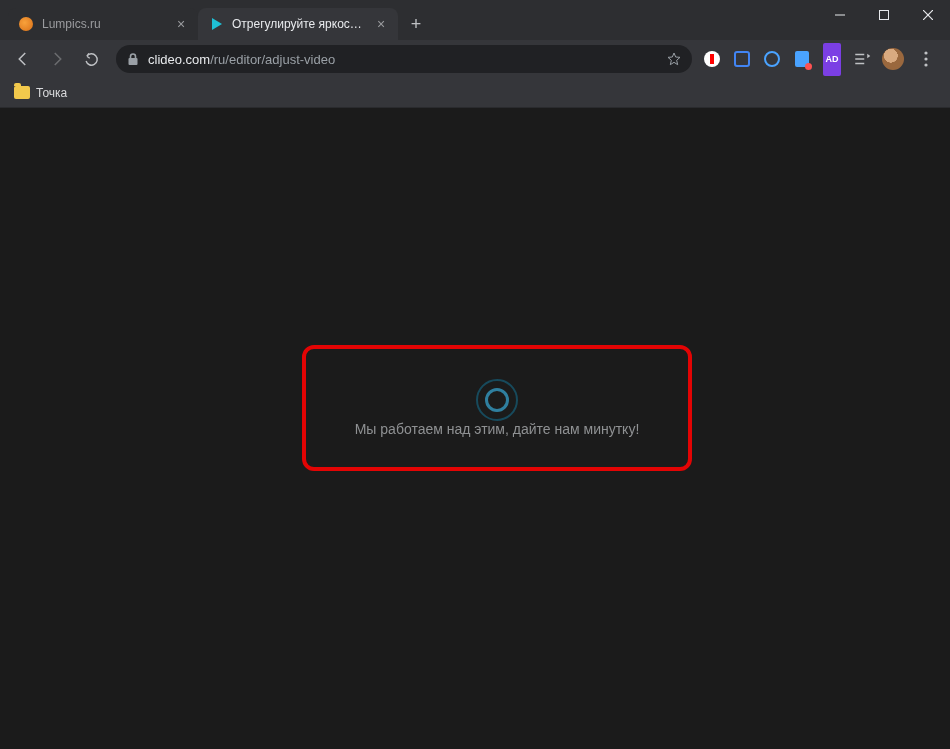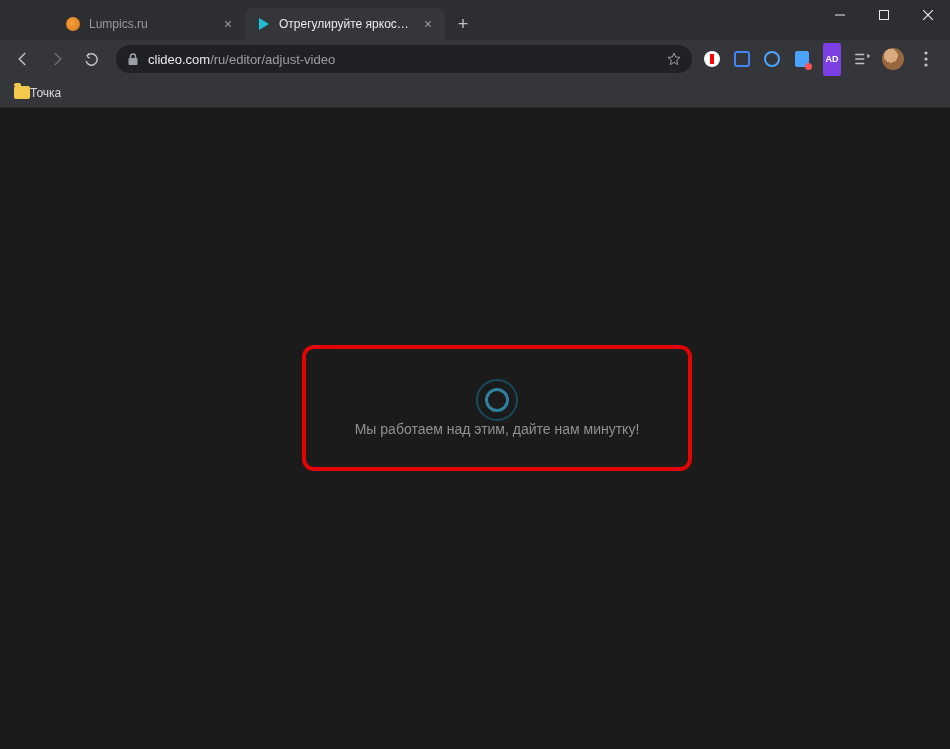--- a/index.html
+++ b/index.html
@@ -17,21 +17,20 @@
       background: #2d2e31;
       display: flex;
       align-items: flex-end;
     }
     .tabs {
       display: flex;
       align-items: flex-end;
       height: 100%;
       padding-left: 8px;
       flex: 1;
-      margin-left: 47px;
     }
     .tab {
       height: 32px;
       min-width: 190px;
       max-width: 200px;
       background: #2d2e31;
       border-radius: 8px 8px 0 0;
       display: flex;
       align-items: center;
       padding: 0 10px;
@@ -103,21 +102,21 @@
     
     .bookmarks {
       background: #35363a;
       height: 30px;
       display: flex;
       align-items: center;
       padding: 0 14px;
       gap: 8px;
       border-bottom: 1px solid #2a2b2e;
     }
-    .bm { display: flex; align-items: center; font-size: 12px; color: #d9dadc; cursor: pointer;}
+    .bm { display: flex; align-items: center; gap: 6px; font-size: 12px; color: #d9dadc; cursor: pointer;}
     .bm .folder{ width:16px; height:13px; background:#5f6368; border-radius:2px; position:relative;}
     .bm .folder.yellow{ background:#f2c94c;}
     .bm .folder::before{content:""; width:7px; height:3px; background:inherit; position:absolute; top:-3px; left:0; border-radius:2px 2px 0 0;}
     
     .page {
       position: relative;
       height: calc(749px - 40px - 38px - 30px);
       background: #1b1b1b;
     }
     .loadbox{

